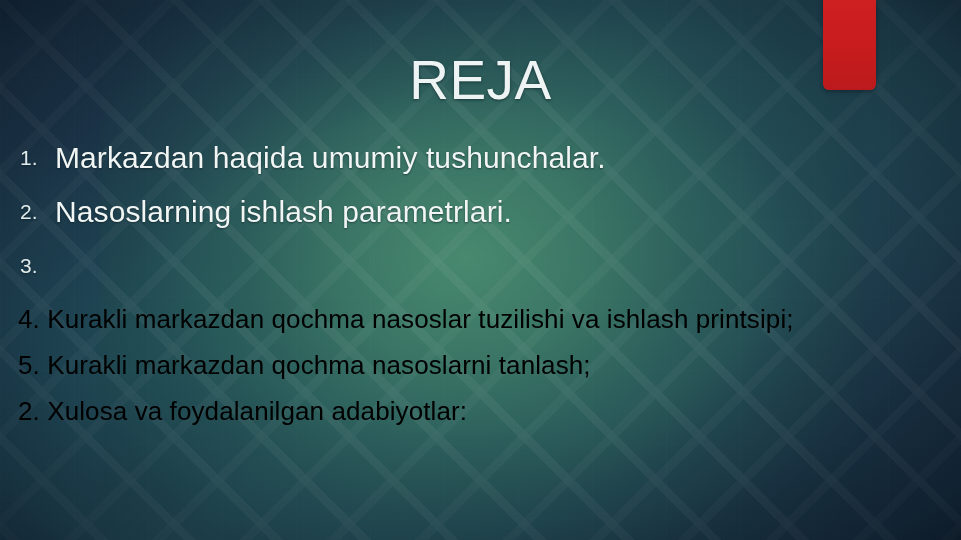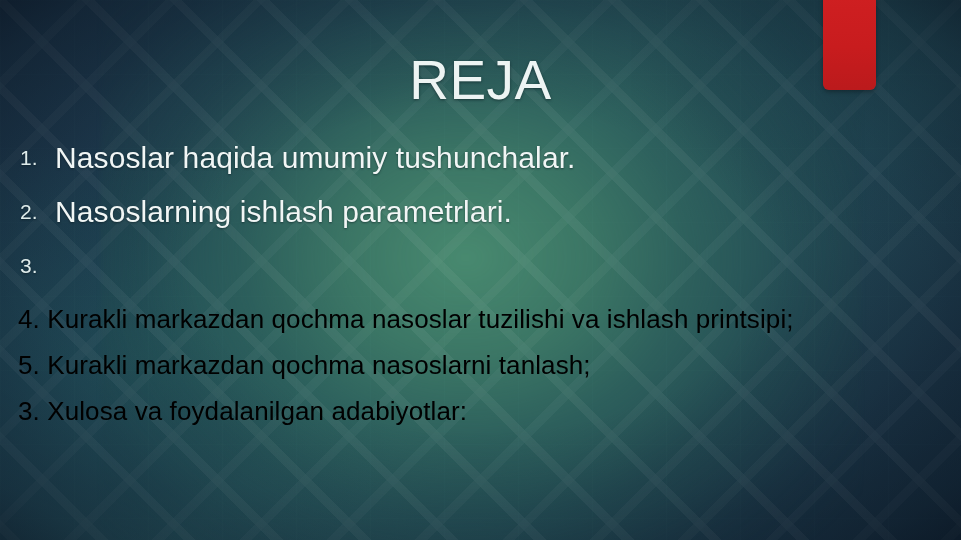--- a/index.html
+++ b/index.html
@@ -184,31 +184,31 @@
   <div class="accent-bar"></div>
 
   <div class="content">
 
     <div class="slide-title">REJA</div>
 
     <div class="list">
 
       <div class="list-item item--marked">
         <span class="marker">1.</span>
-        <span class="item-text">Nasoslar haqida umumiy tushunchalar.</span>
+        <span class="item-text">Markazdan haqida umumiy tushunchalar.</span>
       </div>
 
       <div class="list-item item--marked">
         <span class="marker">2.</span>
         <span class="item-text">Nasoslarning ishlash parametrlari.</span>
       </div>
 
       <div class="list-item item--marked">
         <span class="marker">3.</span>
       </div>
 
       <div class="item--plain">4. Kurakli markazdan qochma nasoslar tuzilishi va ishlash printsipi;</div>
       <div class="item--plain">5. Kurakli markazdan qochma nasoslarni tanlash;</div>
-      <div class="item--plain">3. Xulosa va foydalanilgan adabiyotlar:</div>
+      <div class="item--plain">2. Xulosa va foydalanilgan adabiyotlar:</div>
 
     </div>
   </div>
 </div>
 
 </body></html>

